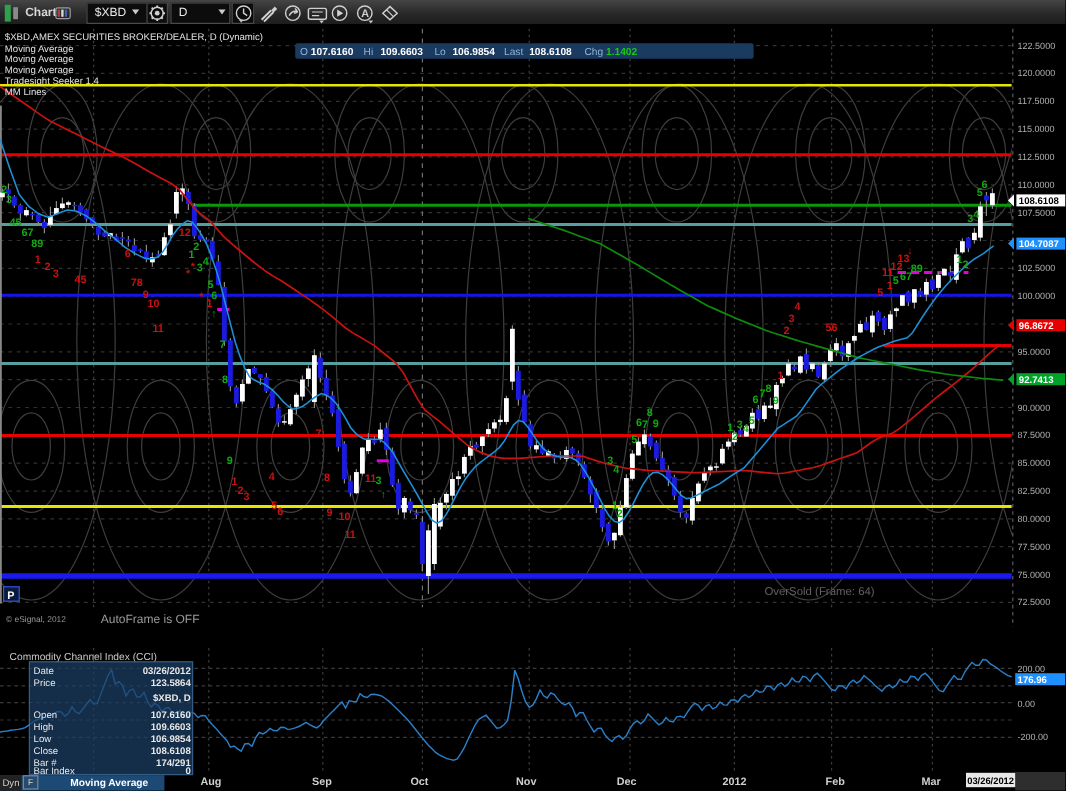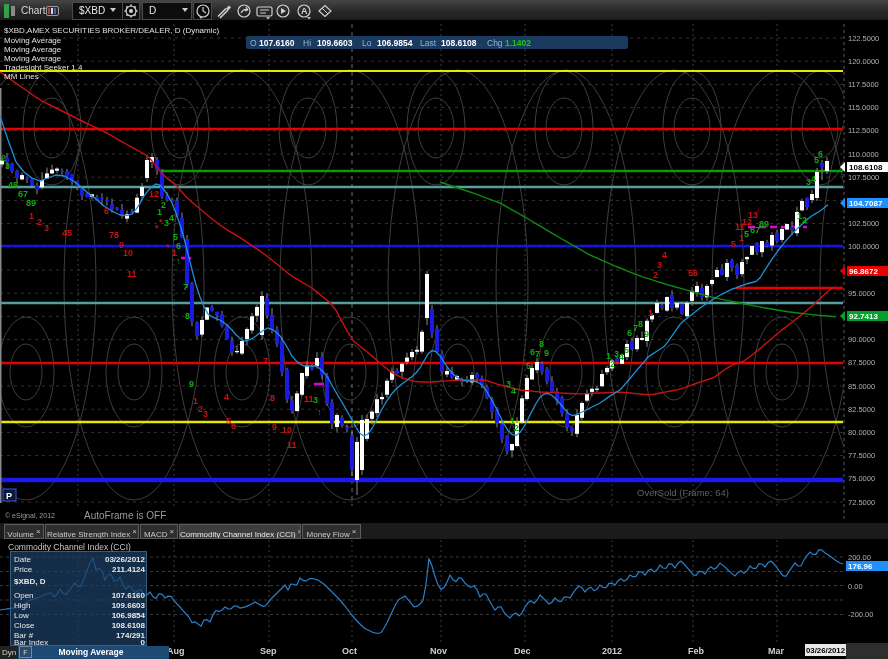--- a/index.html
+++ b/index.html
@@ -1,40 +1,40 @@
 <!DOCTYPE html>
 <html><head><meta charset="utf-8"><style>
 *{margin:0;padding:0;box-sizing:border-box}
 html,body{width:888px;height:659px;background:#000;overflow:hidden;
 font-family:"Liberation Sans",sans-serif}
 #app{position:relative;width:888px;height:659px;background:#000}
 #toolbar{position:absolute;left:0;top:0;width:888px;height:22px;
 background:linear-gradient(#454545,#272727 60%,#1d1d1d);border-bottom:2px solid #000}
-.tbtxt{position:absolute;color:#d8d8d8;font-size:10px;font-weight:normal}
+.tbtxt{position:absolute;color:#d8d8d8;font-size:10px;font-weight:bold}
 .combo{position:absolute;top:2px;height:18px;background:#0c0c0c;border:1px solid #4a4a4a;
 color:#e8e8e8;font-size:10px;line-height:16px;padding-left:6px}
 .caret{position:absolute;top:8px;width:0;height:0;border-left:3.5px solid transparent;
 border-right:3.5px solid transparent;border-top:4.5px solid #cccccc}
 svg{position:absolute;left:0;top:0}
 text{font-family:"Liberation Sans",sans-serif}
 .ax{font-size:7.5px;fill:#b0b0b0}
 .axb{font-size:8px;font-weight:bold}
 .sk{font-size:9px;font-weight:bold}
 .ttl{font-size:8px;fill:#e0e0e0}
 .mon{font-size:9px;font-weight:bold;fill:#cfcfcf}
 #tabs{position:absolute;left:0;top:522px;width:888px;height:17px;background:#1b1b1b;
 border-top:1px solid #000;z-index:4}
 .tab{position:absolute;top:1px;height:15px;background:#2e2e2e;border:1px solid #5c5c5c;
 color:#c8c8c8;font-size:8px;line-height:13px;text-align:center;white-space:nowrap;overflow:hidden}
 .tab .x{font-size:8px;vertical-align:3px;margin-left:2px;color:#c8c8c8}
-#dw{position:absolute;left:10px;top:551px;width:137px;height:95px;
+#dw{position:absolute;left:24px;top:551px;width:137px;height:95px;
 background:rgba(28,62,100,0.72);border:1px solid rgba(90,140,190,0.5);z-index:5}
 .dwr{position:absolute;width:131px;left:3px;color:#e8e8e8;font-size:8px;height:10px}
 .dwr b{float:right}
-#mabar{position:absolute;left:0px;top:646px;width:169px;height:13px;background:#1d4a75;z-index:6}
+#mabar{position:absolute;left:0px;top:646px;width:137px;height:13px;background:#1d4a75;z-index:6}
 #baxis{position:absolute;left:0;top:643px;width:888px;height:16px;background:#000}
 </style></head><body>
 <div id="app">
 
 <div id="toolbar">
  <div style="position:absolute;left:4px;top:4px;width:5px;height:14px;background:#2fa04e"></div>
  <div style="position:absolute;left:11px;top:6px;width:4px;height:10px;background:#8a8a8a"></div>
  <div class="tbtxt" style="left:21px;top:5px">Chart</div>
  <div style="position:absolute;left:46px;top:6px;width:13px;height:10px;border:1px solid #9a9a9a;border-radius:2px">
    <div style="position:absolute;left:1px;top:1px;width:2px;height:6px;background:#b04040"></div>
@@ -638,27 +638,20 @@
       <polygon points="845,316 850,311 850,321" fill="#00a32a" transform="translate(-5,0)"></polygon>
       <rect x="847" y="311" width="41" height="10" fill="#00a32a"></rect>
       <text x="849" y="319" class="axb" fill="#ffffff">92.7413</text>
  <text x="637" y="496" font-size="9.5" fill="#616161">OverSold (Frame: 64)</text>
  <rect x="3" y="489" width="13" height="12" fill="#0a1a3a" stroke="#3355ee"></rect>
  <text x="6" y="499" font-size="9" fill="#fff" font-weight="bold">P</text>
  <text x="5" y="518" font-size="7" fill="#9a9a9a">© eSignal, 2012</text>
  <text x="84" y="519" font-size="10" fill="#9a9a9a">AutoFrame is OFF</text>
 </svg>
 
-<div id="tabs">
- <div class="tab" style="left:4px;width:40px">Volume<span class="x">×</span></div>
- <div class="tab" style="left:45px;width:94px">Relative Strength Index<span class="x">×</span></div>
- <div class="tab" style="left:140px;width:38px">MACD<span class="x">×</span></div>
- <div class="tab" style="left:179px;width:122px;background:#3d3d3d;color:#e8e8e8">Commodity Channel Index (CCI)<span class="x">×</span></div>
- <div class="tab" style="left:302px;width:59px">Money Flow<span class="x">×</span></div>
-</div>
 
 <svg width="888" height="659" viewBox="0 0 888 659" style="top:0;z-index:1">
  <rect x="0" y="539" width="888" height="104" fill="#000"></rect>
  <line x1="0" y1="557" x2="843" y2="557" stroke="#3a3a3a" stroke-width="1" stroke-dasharray="3 3"></line>
 <line x1="0" y1="571.5" x2="843" y2="571.5" stroke="#3a3a3a" stroke-width="1" stroke-dasharray="3 3"></line>
 <line x1="0" y1="585.5" x2="843" y2="585.5" stroke="#3a3a3a" stroke-width="1" stroke-dasharray="3 3"></line>
 <line x1="0" y1="600" x2="843" y2="600" stroke="#3a3a3a" stroke-width="1" stroke-dasharray="3 3"></line>
 <line x1="0" y1="614.5" x2="843" y2="614.5" stroke="#3a3a3a" stroke-width="1" stroke-dasharray="3 3"></line>
 <line x1="78" y1="540" x2="78" y2="642" stroke="#3c3c3c" stroke-width="1" stroke-dasharray="2 3"></line>
 <line x1="174" y1="540" x2="174" y2="642" stroke="#3c3c3c" stroke-width="1" stroke-dasharray="2 3"></line>
@@ -695,22 +688,22 @@
 </svg>
 
 <div id="mabar">
  <div style="position:absolute;left:0;top:0;width:18px;height:13px;background:#222;color:#ccc;font-size:8px;line-height:13px;padding-left:2px">Dyn</div>
  <div style="position:absolute;left:19px;top:0px;width:13px;height:12px;background:#2a4a6a;border:1px solid #6a8aaa;color:#cdd;font-size:7px;line-height:11px;text-align:center">F</div>
  <div style="position:absolute;left:36px;top:0;width:110px;height:13px;color:#fff;font-size:8.5px;font-weight:bold;line-height:13px;text-align:center">Moving Average</div>
 </div>
 
 <div id="dw">
  <div class="dwr" style="top:3px">Date<b>03/26/2012</b></div>
- <div class="dwr" style="top:13px">Price<b>211.4124</b></div>
- <div class="dwr" style="top:25px;text-align:left;font-weight:bold">$XBD, D</div>
+ <div class="dwr" style="top:13px">Price<b>123.5864</b></div>
+ <div class="dwr" style="top:25px;text-align:right;font-weight:bold">$XBD, D</div>
  <div class="dwr" style="top:39px">Open<b>107.6160</b></div>
  <div class="dwr" style="top:49px">High<b>109.6603</b></div>
  <div class="dwr" style="top:59px">Low<b>106.9854</b></div>
  <div class="dwr" style="top:69px">Close<b>108.6108</b></div>
  <div class="dwr" style="top:79px">Bar #<b>174/291</b></div>
  <div class="dwr" style="top:86px">Bar Index<b>0</b></div>
 </div>
 
 </div>
 </body></html>

